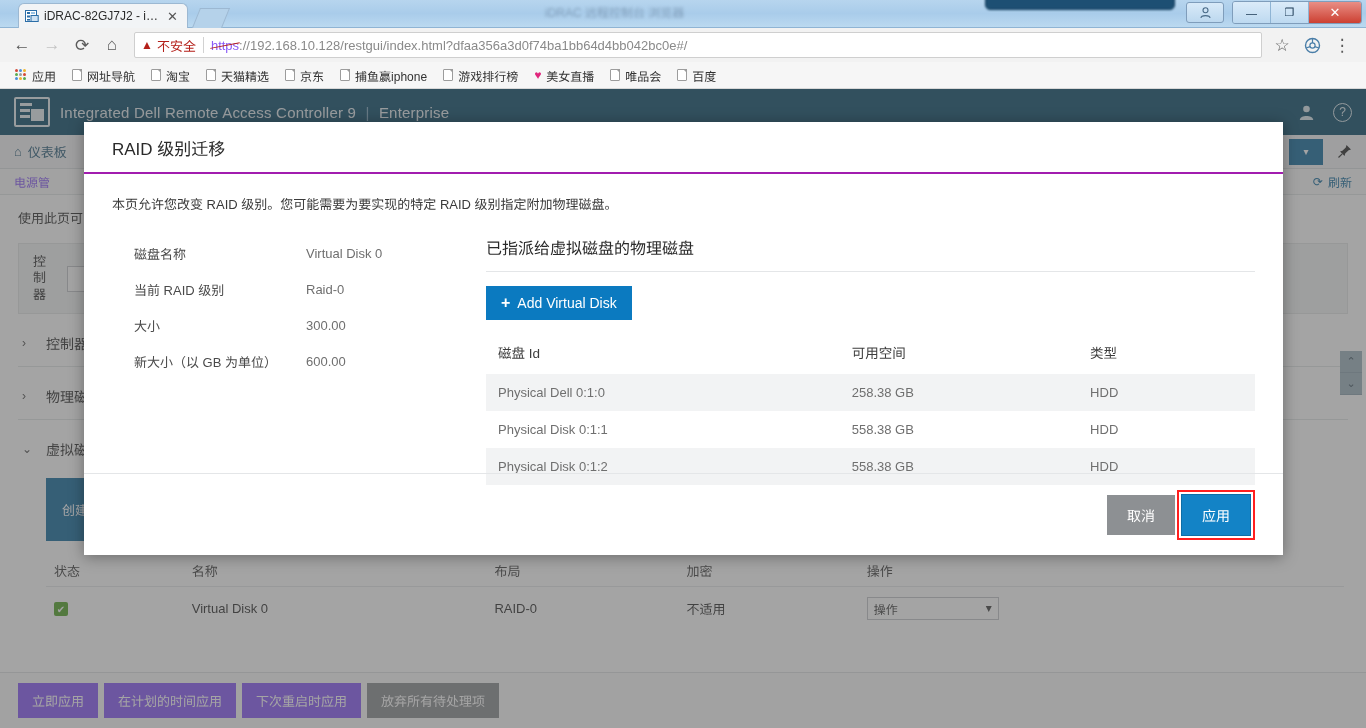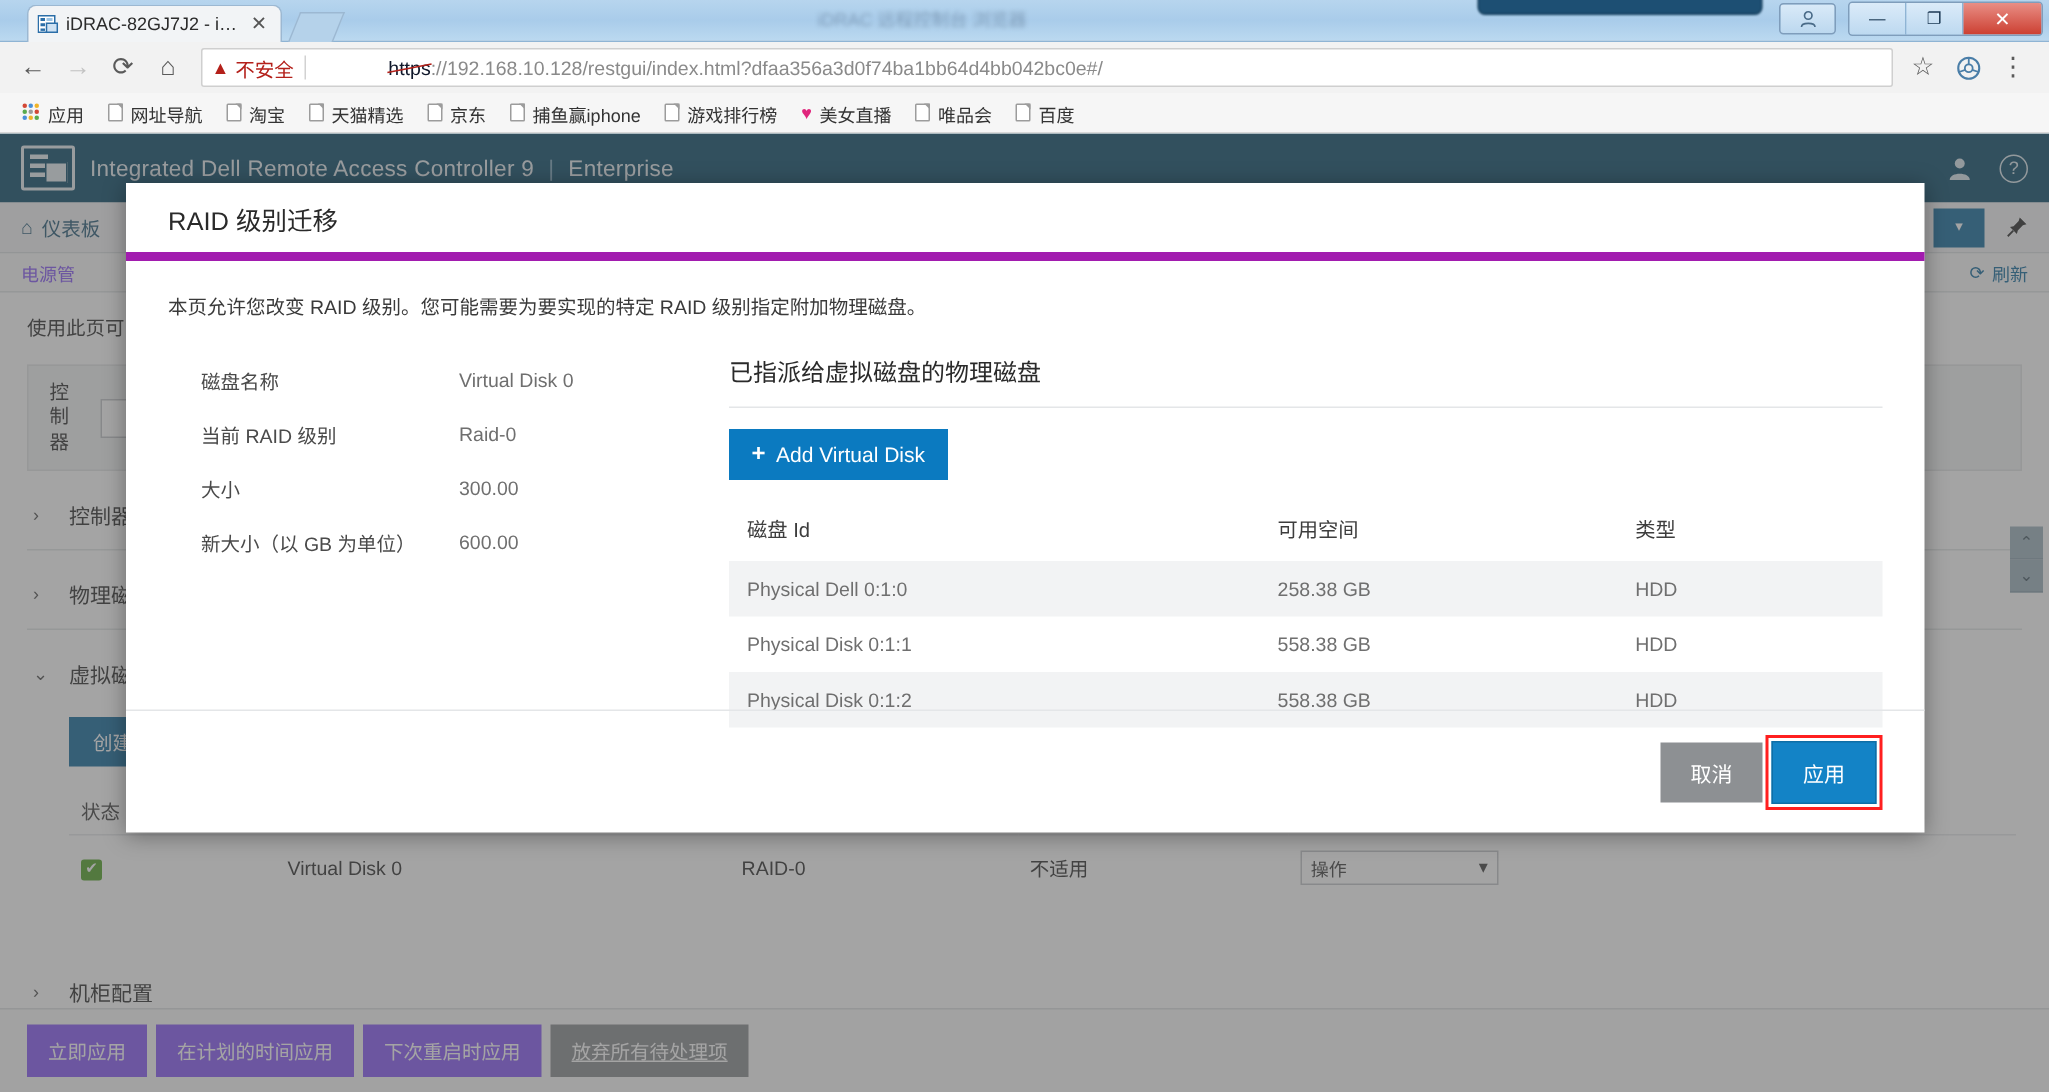--- a/index.html
+++ b/index.html
@@ -97,21 +97,21 @@
   .omnibox {
     flex: 1; height: 26px; margin: 0 6px;
     background: #fff; border: 1px solid #cfcfcf; border-radius: 2px;
     display: flex; align-items: center; padding: 0 6px; overflow: hidden;
   }
   .warn-badge { display: flex; align-items: center; gap: 4px; white-space: nowrap; }
   .warn-tri { color: #b4201a; font-size: 12px; }
   .warn-text { color: #b4201a; font-size: 13px; }
   .omni-sep { width: 1px; height: 16px; background: #d2d2d2; margin: 0 7px; }
   .url { font-size: 13px; color: #8a8a8a; white-space: nowrap; }
-  .url .scheme { position: relative; color: #0f172a; margin-left: 48px; }
+  .url .scheme { position: relative; color: #8b5cf6; }
   .url .scheme::after {
     content: ""; position: absolute; left: -1px; right: -1px; top: 50%;
     height: 1px; background: #b4201a; transform: rotate(-11deg);
   }
 
   
   .bookmarks {
     position: absolute; left: 0; top: 62px; width: 1366px; height: 27px;
     background: #f6f6f6; border-bottom: 1px solid #d8d8d8;
     display: flex; align-items: center; padding: 0 8px; gap: 2px;
@@ -217,63 +217,63 @@
   }
   .accordion {
     margin-top: 6px; border-bottom: 1px solid #e2e5e7;
     display: flex; align-items: center; gap: 12px; padding: 13px 4px;
     font-size: 14px; color: #333;
   }
   .chev { font-size: 12px; color: #555; width: 12px; display: inline-block; }
   .vd-panel { padding: 6px 4px 0 28px; }
   .btn-create {
     display: inline-block; background: #1b6fa0; color: #fff;
-    font-size: 13px; padding: 7px 16px;
+    font-size: 13px; padding: 22px 16px;
   }
   .vd-table { width: 100%; margin-top: 14px; border-collapse: collapse; font-size: 13px; color: #333; }
   .vd-table th { text-align: left; font-weight: normal; padding: 6px 8px; color: #444; }
   .vd-table td { padding: 10px 8px; border-top: 1px solid #e6e8ea; }
   .ok-check {
     width: 14px; height: 14px; background: #57a62d; color: #fff;
     display: inline-flex; align-items: center; justify-content: center;
     font-size: 10px; border-radius: 2px;
   }
   .op-select {
     width: 132px; height: 23px; border: 1px solid #c4c7ca; background: #fff;
     font-size: 12px; color: #444; display: flex; align-items: center;
     justify-content: space-between; padding: 0 6px;
   }
   .bottom-bar {
     position: absolute; left: 0; bottom: 0; width: 1366px; height: 56px;
     border-top: 1px solid #dfe2e4; display: flex; align-items: center;
     padding: 0 18px; gap: 6px; background: #fbfbfb;
   }
   .bb-btn { background: #8b5cf6; color: #fff; font-size: 13px; padding: 8px 14px; }
-  .bb-btn.gray { background: #8d9093; text-decoration: underline; }
+  .bb-btn.gray { background: #8d9093; }
   .scroll-arrows {
     position: absolute; right: 4px; top: 262px; width: 22px;
     display: flex; flex-direction: column;
   }
   .scroll-arrows div {
     width: 22px; height: 22px; background: #9fb3bf; color: #4a5e69;
     display: flex; align-items: center; justify-content: center; font-size: 11px;
     border-bottom: 1px solid #8ea3b0;
   }
   .dim-overlay {
     position: absolute; inset: 0; background: rgba(80,80,80,0.52); z-index: 5;
   }
 
   
   .modal {
     position: absolute; left: 84px; top: 33px; width: 1199px; height: 433px;
     background: #fff; z-index: 10;
     box-shadow: 0 2px 14px rgba(0,0,0,0.35);
   }
   .modal-head {
-    height: 52px; border-bottom: 6px solid #a21caf;
+    height: 52px; border-bottom: 2px solid #a21caf;
     display: flex; align-items: center; padding: 0 28px;
   }
   .modal-title { font-size: 17px; color: #2a2a2a; }
   .modal-desc { padding: 20px 28px 0 28px; font-size: 13px; color: #3a3a3a; }
   .modal-cols { display: flex; padding: 22px 28px 0 28px; gap: 0; }
   .col-left { width: 372px; flex: none; padding-left: 22px; }
   .frow { display: flex; align-items: center; height: 36px; font-size: 13px; }
   .frow .lbl { width: 172px; color: #4a4a4a; }
   .frow .val { color: #6f6f6f; }
   .req { color: #d0021b; }

